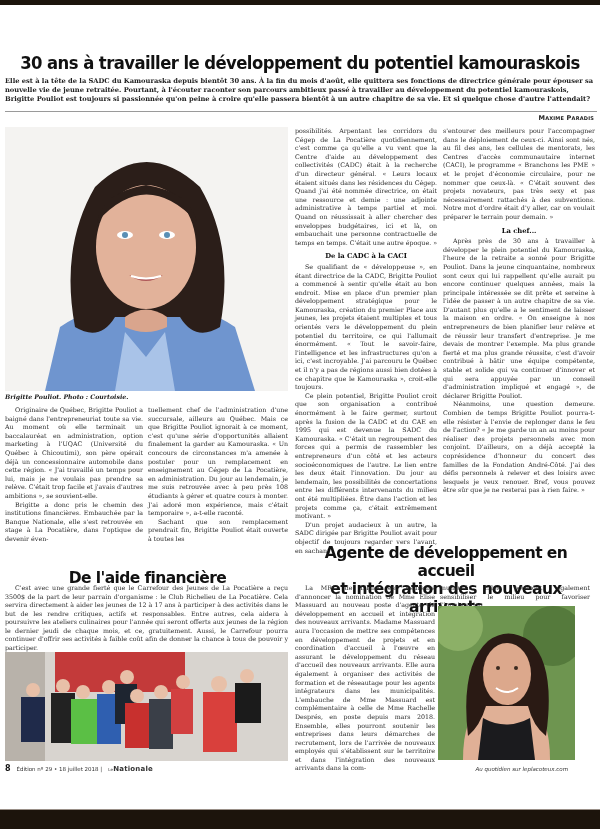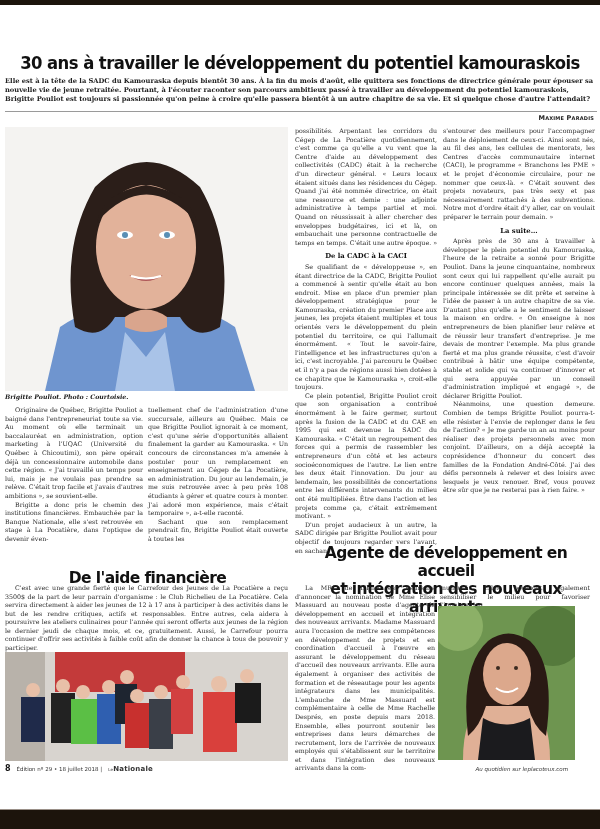--- a/index.html
+++ b/index.html
@@ -66,21 +66,21 @@
 <div class="col" style="left:295px; top:127px; width:142px;">
   <p style="text-indent:0">possibilités. Arpentant les corridors du Cégep de La Pocatière quotidiennement, c'est comme ça qu'elle a vu vent que la Centre d'aide au développement des collectivités (CADC) était à la recherche d'un directeur général. « Leurs locaux étaient situés dans les résidences du Cégep. Quand j'ai été nommée directrice, on était une ressource et demie : une adjointe administrative à temps partiel et moi. Quand on réussissait à aller chercher des enveloppes budgétaires, ici et là, on embauchait une personne contractuelle de temps en temps. C'était une autre époque. »</p>
   <h4>De la CADC à la CACI</h4>
   <p>Se qualifiant de « développeuse », en étant directrice de la CADC, Brigitte Pouliot a commencé à sentir qu'elle était au bon endroit. Mise en place d'un premier plan développement stratégique pour le Kamouraska, création du premier Place aux jeunes, les projets étaient multiples et tous orientés vers le développement du plein potentiel du territoire, ce qui l'allumait énormément. « Tout le savoir-faire, l'intelligence et les infrastructures qu'on a ici, c'est incroyable. J'ai parcouru le Québec et il n'y a pas de régions aussi bien dotées à ce chapitre que le Kamouraska », croit-elle toujours.</p>
   <p>Ce plein potentiel, Brigitte Pouliot croit que son organisation a contribué énormément à le faire germer, surtout après la fusion de la CADC et du CAE en 1995 qui est devenue la SADC du Kamouraska. « C'était un regroupement des forces qui a permis de rassembler les entrepreneurs d'un côté et les acteurs socioéconomiques de l'autre. Le lien entre les deux était l'innovation. Du jour au lendemain, les possibilités de concertations entre les différents intervenants du milieu ont été multipliées. Être dans l'action et les projets comme ça, c'était extrêmement motivant. »</p>
   <p>D'un projet audacieux à un autre, la SADC dirigée par Brigitte Pouliot avait pour objectif de toujours regarder vers l'avant, en sachant</p>
 </div>
 
 <div class="col" style="left:443px; top:127px; width:152px;">
   <p style="text-indent:0">s'entourer des meilleurs pour l'accompagner dans le déploiement de ceux-ci. Ainsi sont nés, au fil des ans, les cellules de mentorats, les Centres d'accès communautaire internet (CACI), le programme « Branchons les PME » et le projet d'économie circulaire, pour ne nommer que ceux-là. « C'était souvent des projets novateurs, pas très sexy et pas nécessairement rattachés à des subventions. Notre mot d'ordre était d'y aller, car on voulait préparer le terrain pour demain. »</p>
-  <h4>La suite...</h4>
+  <h4>La chef...</h4>
   <p>Après près de 30 ans à travailler à développer le plein potentiel du Kamouraska, l'heure de la retraite a sonné pour Brigitte Pouliot. Dans la jeune cinquantaine, nombreux sont ceux qui lui rappellent qu'elle aurait pu encore continuer quelques années, mais la principale intéressée se dit prête et sereine à l'idée de passer à un autre chapitre de sa vie. D'autant plus qu'elle a le sentiment de laisser la maison en ordre. « On enseigne à nos entrepreneurs de bien planifier leur relève et de réussir leur transfert d'entreprise. Je me devais de montrer l'exemple. Ma plus grande fierté et ma plus grande réussite, c'est d'avoir contribué à bâtir une équipe compétente, stable et solide qui va continuer d'innover et qui sera appuyée par un conseil d'administration impliqué et engagé », de déclarer Brigitte Pouliot.</p>
   <p>Néanmoins, une question demeure. Combien de temps Brigitte Pouliot pourra-t-elle résister à l'envie de replonger dans le feu de l'action? « Je me garde un an au moins pour réaliser des projets personnels avec mon conjoint. D'ailleurs, on a déjà accepté la coprésidence d'honneur du concert des familles de la Fondation André-Côté. J'ai des défis personnels à relever et des loisirs avec lesquels je veux renouer. Bref, vous pouvez être sûr que je ne resterai pas à rien faire. »</p>
 </div>
 
 <div class="headline2" style="left:5px; top:569px; width:285px;">
   <div>De l'aide financière</div>
 </div>
 <div class="col" style="left:5px; top:584px; width:283px; line-height:8.5px;">
   <p>C'est avec une grande fierté que le Carrefour des Jeunes de La Pocatière a reçu 3500$ de la part de leur parrain d'organisme : le Club Richelieu de La Pocatière. Cela servira directement à aider les jeunes de 12 à 17 ans à participer à des activités dans le but de les rendre critiques, actifs et responsables. Entre autres, cela aidera à poursuivre les ateliers culinaires pour l'année qui seront offerts aux jeunes de la région le dernier jeudi de chaque mois, et ce, gratuitement. Aussi, le Carrefour pourra continuer d'offrir ses activités à faible coût afin de donner la chance à tous de pouvoir y participer.</p>
 </div>

